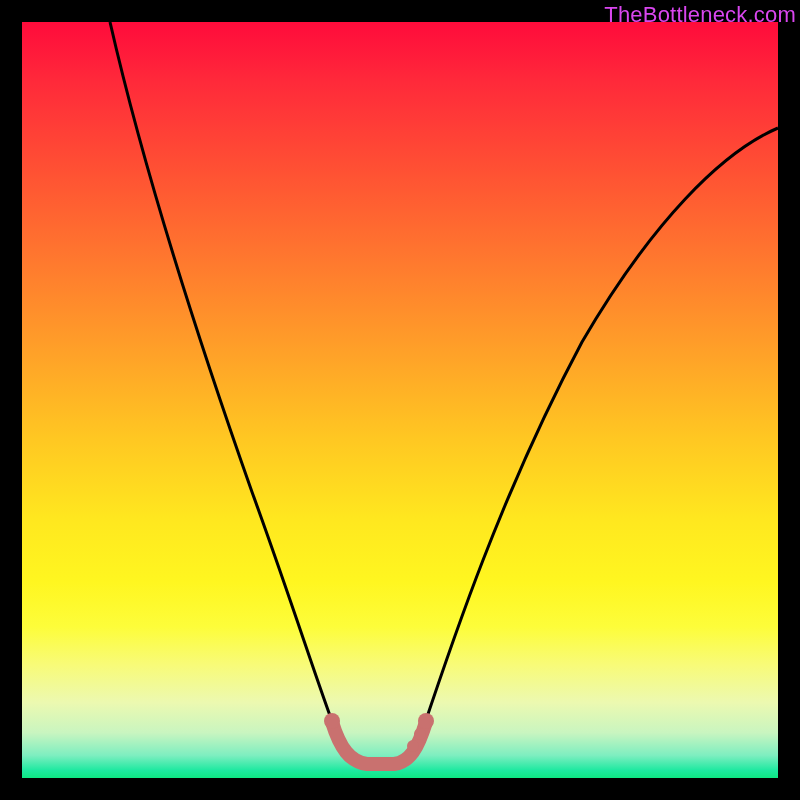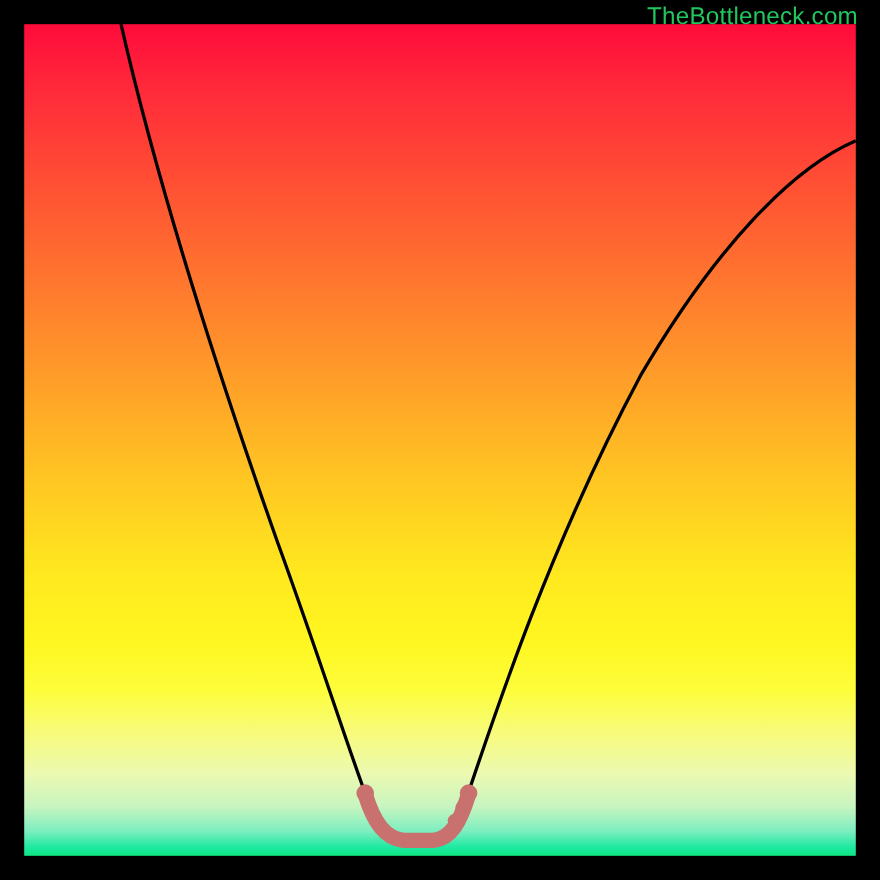--- a/index.html
+++ b/index.html
@@ -31,22 +31,22 @@
       #ecf9b0 90%,
       #c9f5c0 94%,
       #7eeec0 97%,
       #1de9a0 99%,
       #0ee783 100%
     );
   }
   .watermark {
     position: absolute;
     top: 2px;
-    right: 20px;
-    color: #22c55e;
+    right: 4px;
+    color: #d946ef;
     font-size: 22px;
     letter-spacing: 0.2px;
     font-weight: 400;
     user-select: none;
   }
   svg.curves {
     position: absolute;
     left: 0;
     top: 0;
     width: 756px;

